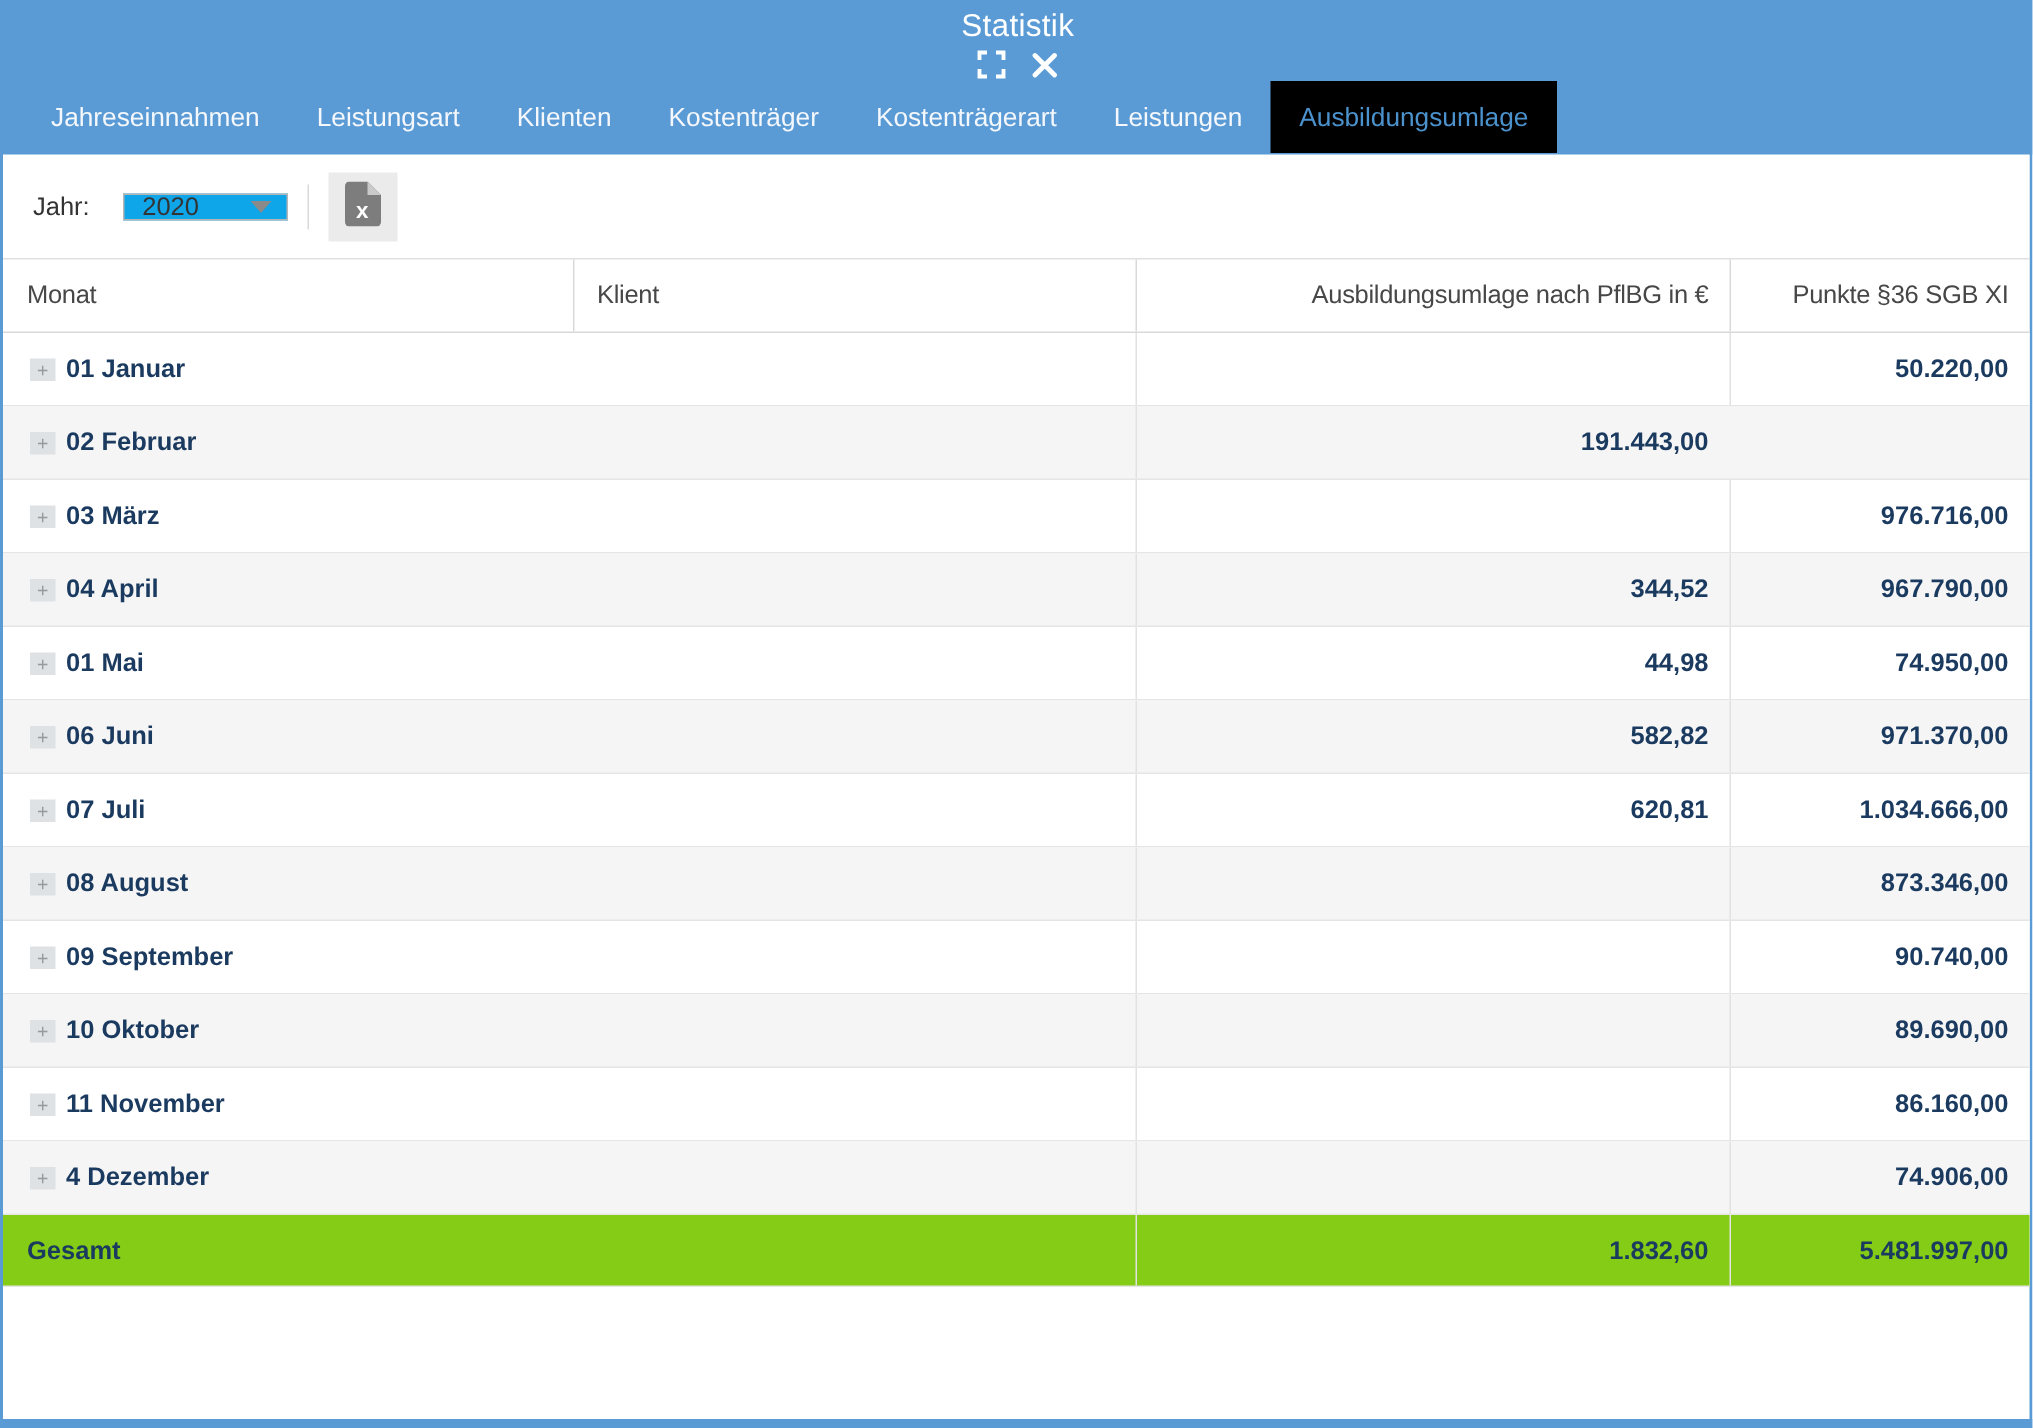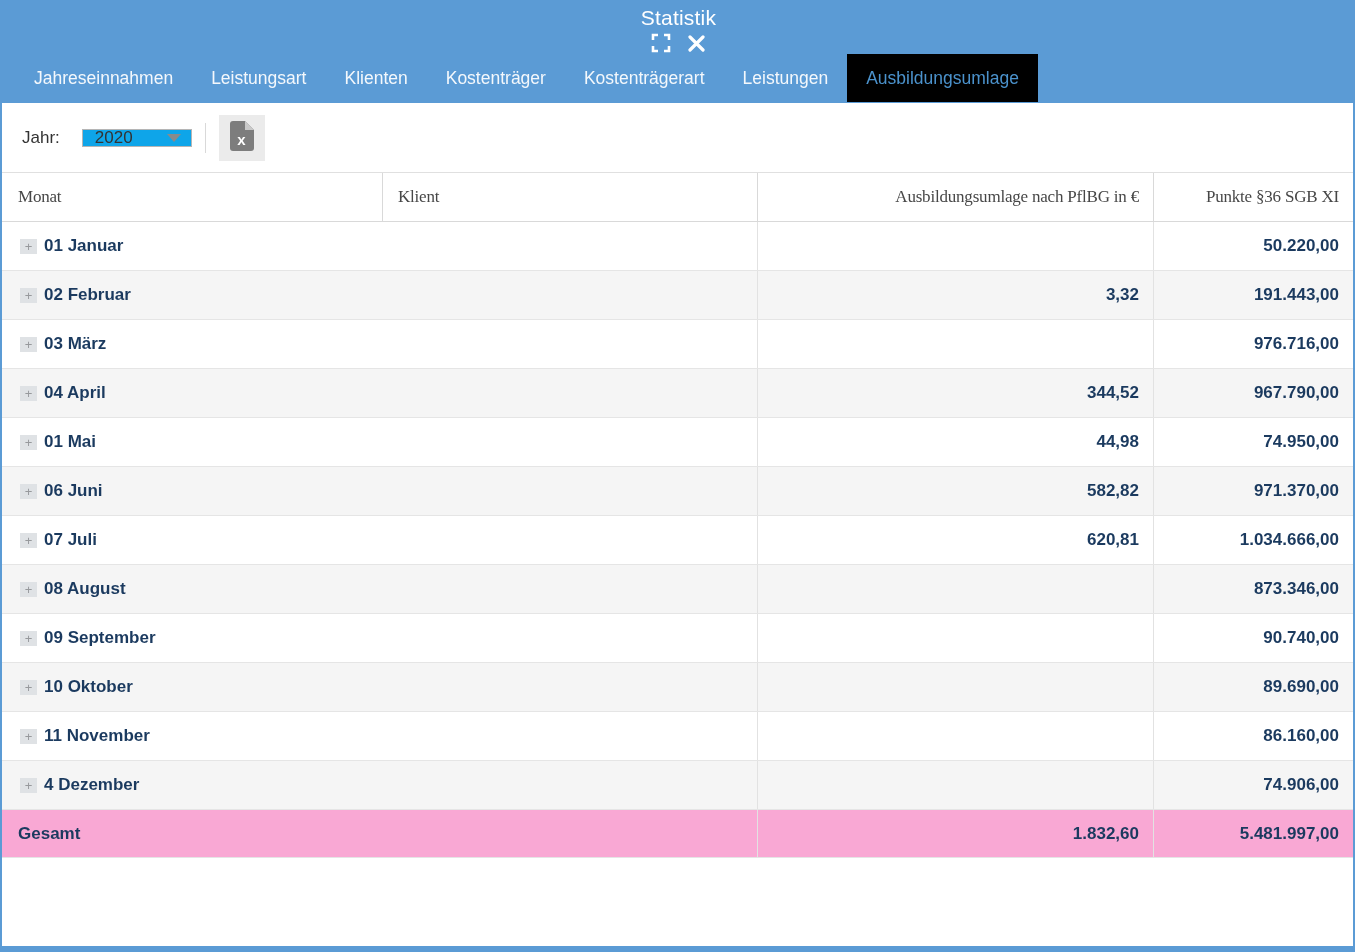--- a/index.html
+++ b/index.html
@@ -35,38 +35,38 @@
     border-top:8px solid #8a8a8a;}
   .vsep{width:1px;height:30px;background:#d9d9d9;margin:0 13px 0 13px;}
   .excel-btn{width:46px;height:46px;border:none;background:#ebebeb;display:flex;
     align-items:center;justify-content:center;cursor:pointer;padding:0;}
 
   
   .table{width:100%;}
   .thead{display:grid;grid-template-columns:380px 375px 396px 200px;height:50px;
     box-sizing:border-box;border-top:1px solid #e0e0e0;border-bottom:1px solid var(--headline);}
   .thead .hcell{display:flex;align-items:center;font-size:17px;color:#474747;
-    box-sizing:border-box;letter-spacing:-0.2px;font-family:Liberation Serif, serif;}
+    box-sizing:border-box;letter-spacing:-0.2px;}
   .thead .hcell + .hcell{border-left:1px solid var(--headline);}
   .hc-monat{padding-left:16px;}
   .hc-klient{padding-left:15px;}
   .hc-right{justify-content:flex-end;padding-right:14px;}
 
   .trow{display:grid;grid-template-columns:755px 396px 200px;height:49px;
     box-sizing:border-box;border-bottom:1px solid var(--rowline);background:#fff;}
   .trow.zebra{background:var(--zebra);}
   .cell{display:flex;align-items:center;box-sizing:border-box;overflow:hidden;}
   .cell.num{justify-content:flex-end;padding-right:14px;font-size:17px;font-weight:bold;
     color:var(--navy);border-left:1px solid var(--colline);text-align:center;}
   .cell.monat{padding-left:18px;}
   .plus{width:17px;height:15px;background:#dfe2e5;color:#97999c;font-size:13px;line-height:15px;
     text-align:center;margin-right:7px;cursor:pointer;flex:0 0 auto;font-weight:normal;}
   .monat-label{font-size:17px;font-weight:bold;color:var(--navy);white-space:nowrap;}
 
-  .trow.total{height:48px;background:#f9a8d4;border-bottom:1px solid var(--rowline);}
+  .trow.total{height:48px;background:#84cc16;border-bottom:1px solid var(--rowline);}
   .total-label{padding-left:16px;font-size:17px;font-weight:bold;color:var(--navy);}
 </style>
 </head>
 <body>
 
 <div class="window">
 
   <div class="chrome">
     <div class="titlebar">
       <span class="title">Statistik</span>
@@ -129,21 +129,20 @@
       <span class="monat-label">01 Januar</span>
     </div>
     <div class="cell num"></div>
     <div class="cell num">50.220,00</div>
   </div>
           <div class="trow zebra">
     <div class="cell monat">
       <span class="plus">+</span>
       <span class="monat-label">02 Februar</span>
     </div>
-    <div class="cell num">3,32</div>
     <div class="cell num">191.443,00</div>
   </div>
           <div class="trow">
     <div class="cell monat">
       <span class="plus">+</span>
       <span class="monat-label">03 März</span>
     </div>
     <div class="cell num"></div>
     <div class="cell num">976.716,00</div>
   </div>

